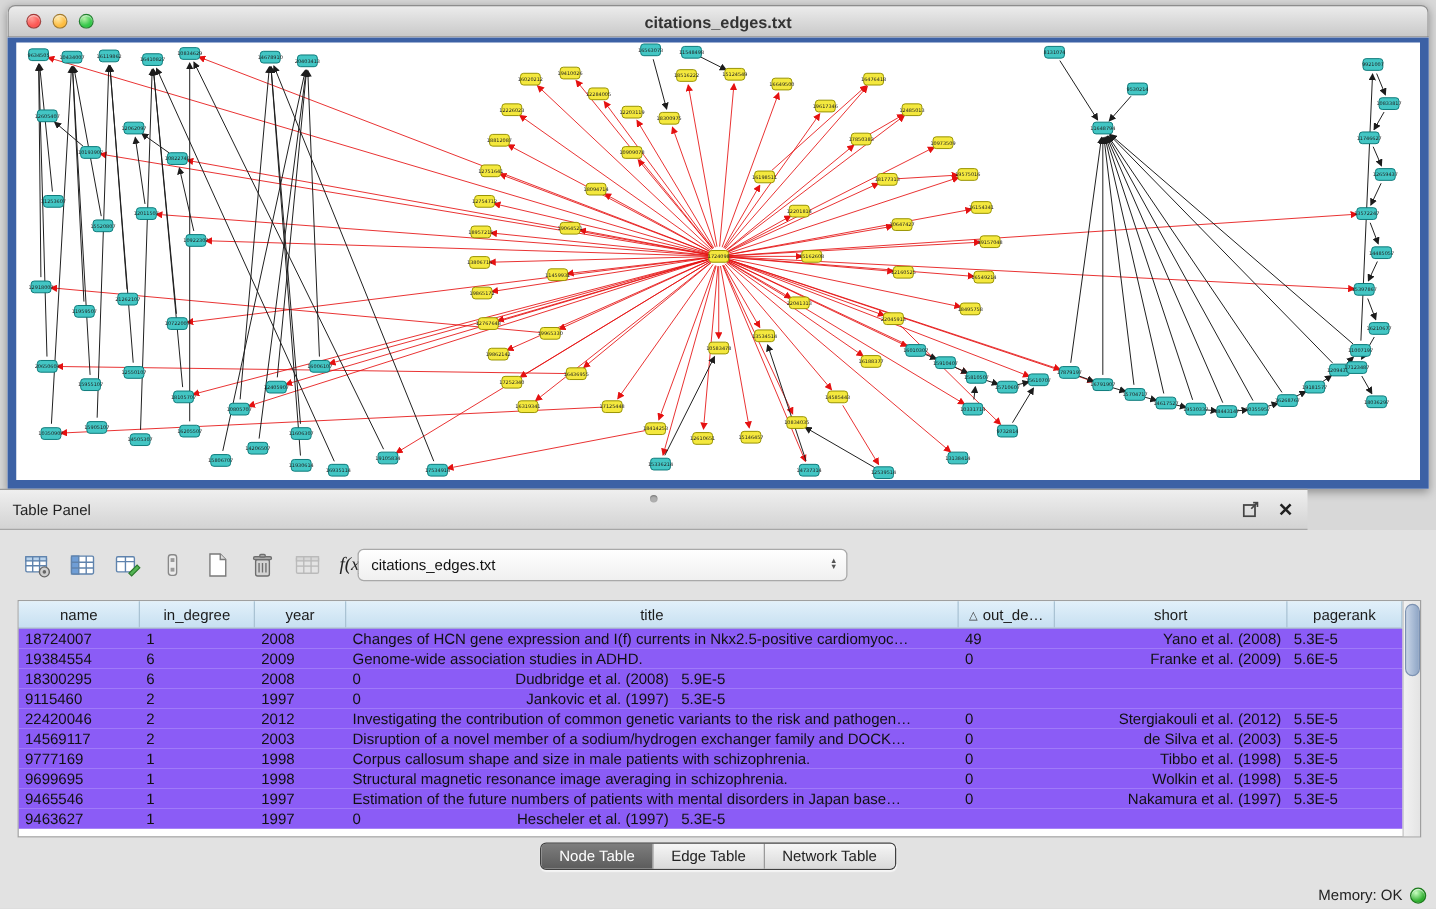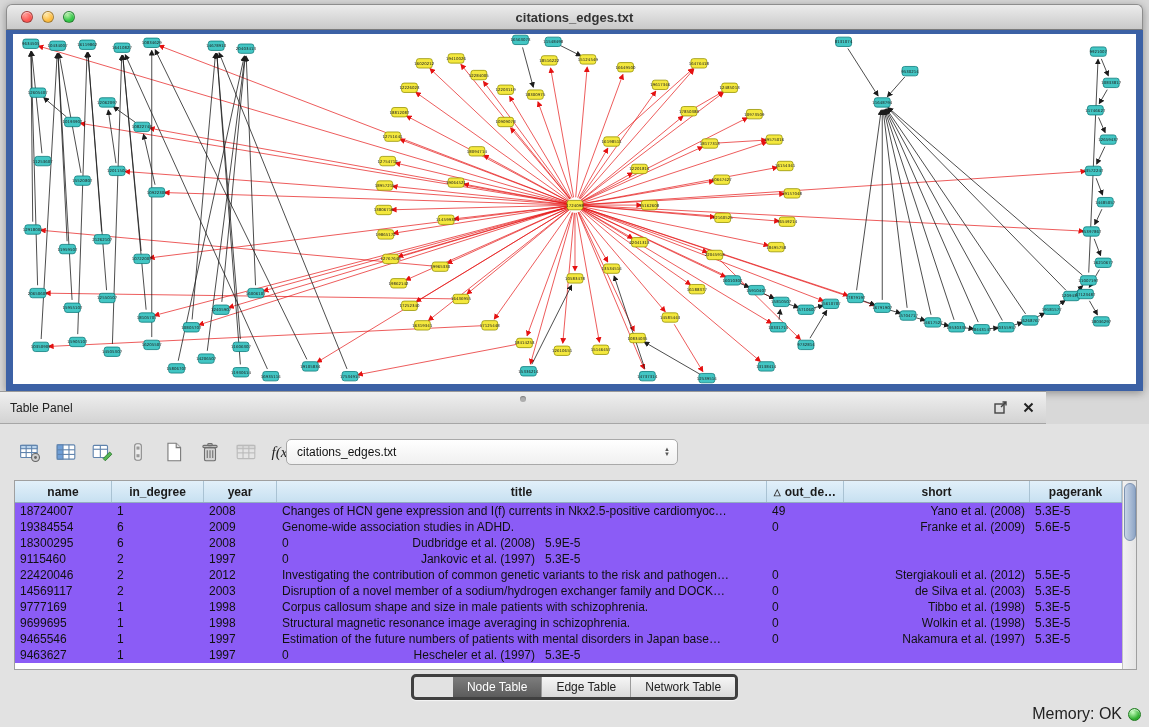--- a/index.html
+++ b/index.html
@@ -58,45 +58,45 @@
   .combo-arrows { margin-left:auto; margin-right:7px; display:flex; flex-direction:column;
     font-size:6px; line-height:5px; color:#555; }
 
   
   .table-wrap { position:absolute; left:14px; top:56px; width:1123px; height:190px;
     border:1px solid #9f9f9f; background:#fff; display:flex; }
   .table-main { width:1107px; }
   .thead { display:flex; height:22px; background:linear-gradient(#e2f0fa,#c7e0f1);
     border-bottom:1px solid #93aec0; }
   .hcell { display:flex; align-items:center; justify-content:center; font-size:12px; color:#1b1b1b;
-    border-right:1px solid #a9c2d3; overflow:hidden; white-space:nowrap;font-weight:bold; }
+    border-right:1px solid #a9c2d3; overflow:hidden; white-space:nowrap; }
   .sort-glyph { font-size:9px; margin-right:4px; color:#333; }
   .tbody .trow { display:flex; height:16px; align-items:center; background:#8b5cf6; }
   .tcell { font-size:12px; color:#111; overflow:hidden; white-space:nowrap; text-overflow:ellipsis;
     padding:0 5px; }
   .c0{width:97px;} .c1{width:92px;} .c2{width:73px;} .c3{width:490px;}
   .c4{width:77px;} .c5{width:186px; text-align:right;} .c6{width:92px;}
 
   .vscroll { width:15px; background:linear-gradient(90deg,#f2f2f2,#e4e4e4);
     border-left:1px solid #c2c2c2; position:relative; }
   .vthumb { position:absolute; left:1px; top:2px; width:12px; height:58px; border-radius:7px;
     background:linear-gradient(90deg,#c7d4e6,#8fa6c6); border:1px solid #7c92b2; }
 
   
   .tabs { position:absolute; left:0; right:0; top:250px; display:flex; justify-content:center; }
-  .tab-group { display:flex; border:3px solid #404040; border-radius:5px; overflow:hidden;
-    box-shadow:0 1px 1px rgba(255,255,255,.7);padding-left:39px; }
+  .tab-group { display:flex; border:1px solid #404040; border-radius:5px; overflow:hidden;
+    box-shadow:0 1px 1px rgba(255,255,255,.7); }
   .tab-btn { height:20px; padding:0 14px; font-size:12px; border:none; border-right:1px solid #9a9a9a;
     background:linear-gradient(#f6f6f6,#d9d9d9); color:#222; display:flex; align-items:center; }
   .tab-btn:last-child { border-right:none; }
   .tab-btn.selected { background:linear-gradient(#7d7d7d,#5c5c5c); color:#fff; }
 
   
   .statusbar { position:absolute; right:8px; bottom:4px; display:flex; align-items:center; gap:6px; }
-  .memory-label { font-size:16px; color:#222; }
+  .memory-label { font-size:12px; color:#222; }
   .memory-dot { width:13px; height:13px; border-radius:50%;
     background:radial-gradient(circle at 35% 30%, #c8ffc0, #2fae2f 65%);
     border:1px solid #1d7a1d; box-shadow:inset 0 1px 1px rgba(255,255,255,.7); }
 </style>
 </head>
 <body>
 
 <div class="network-window">
   <div class="titlebar">
     <div class="lights">

